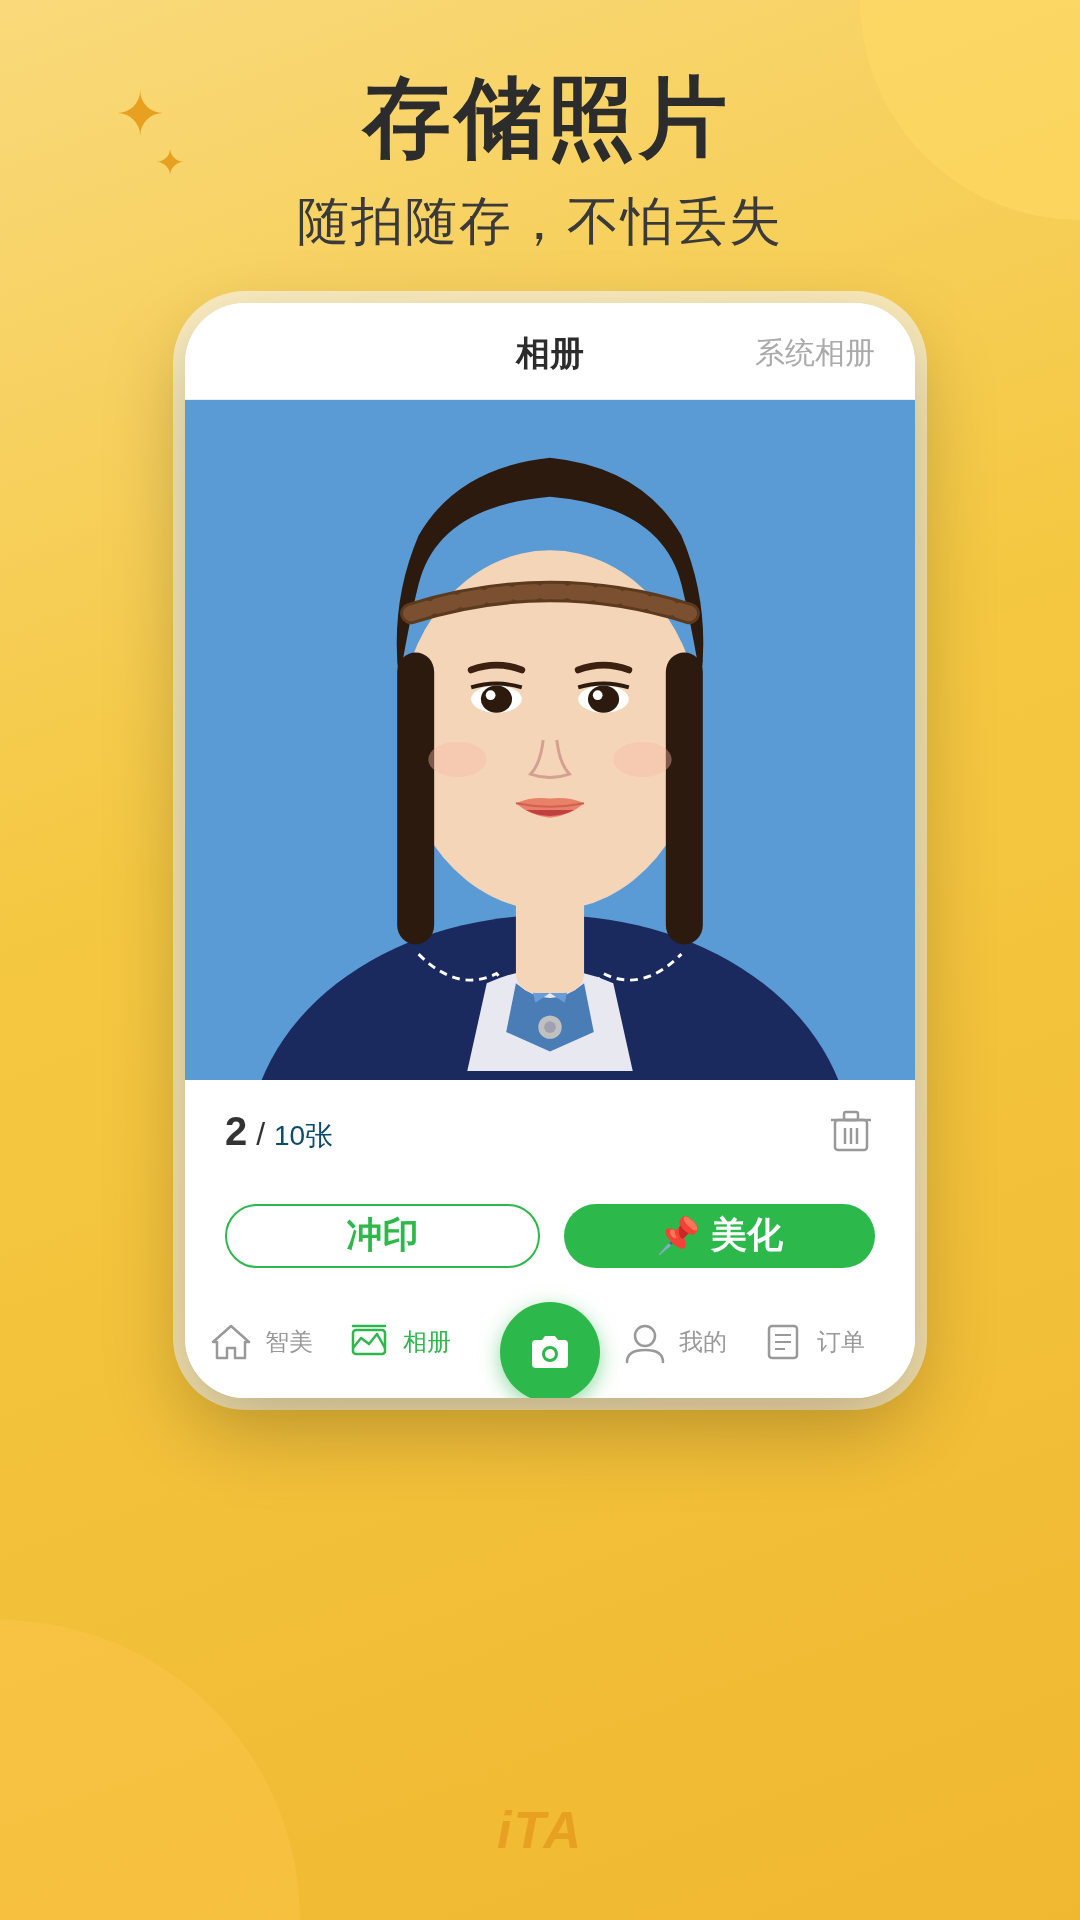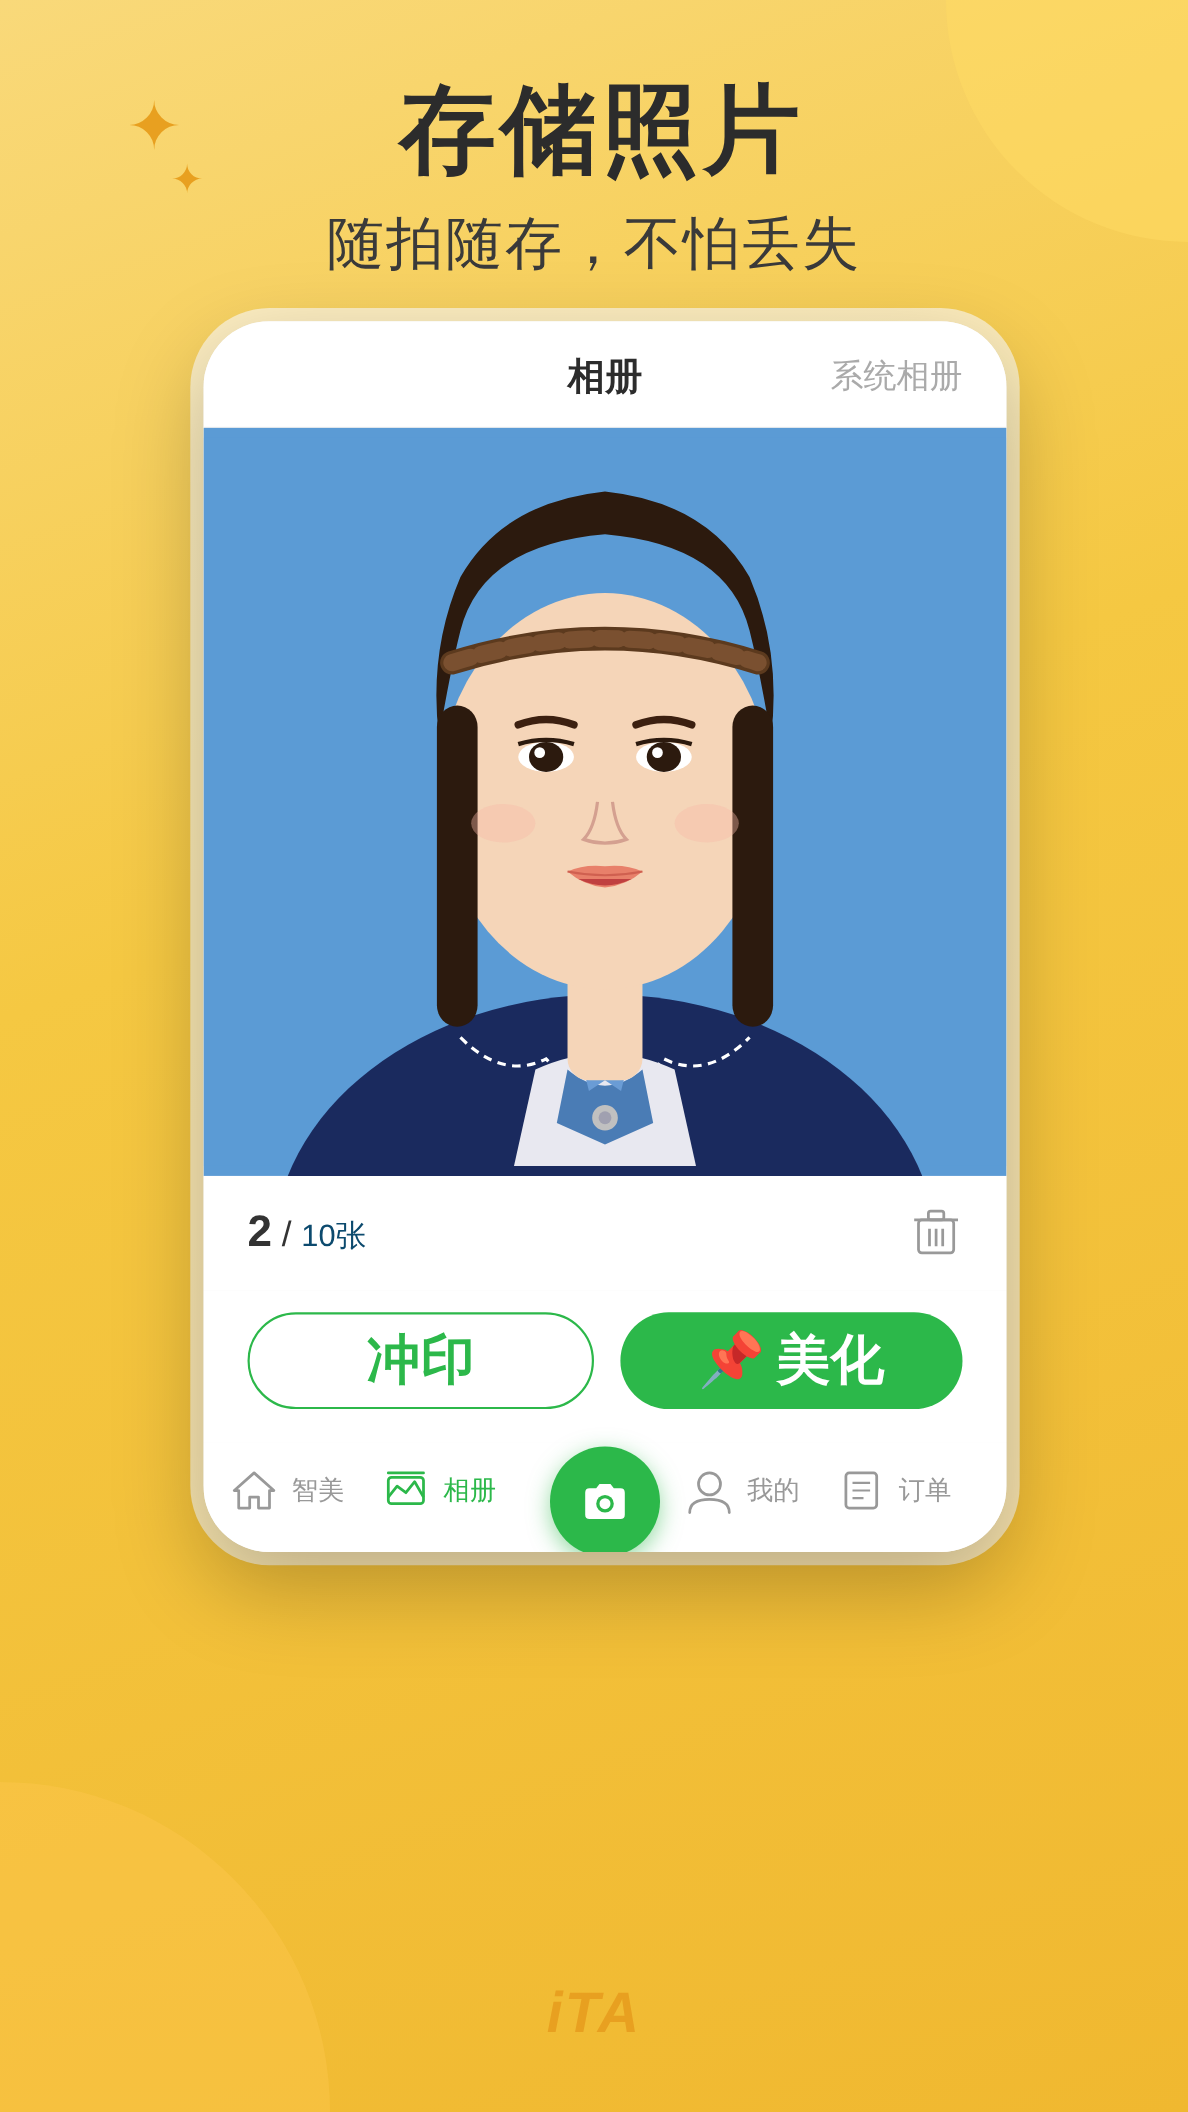--- a/index.html
+++ b/index.html
@@ -75,21 +75,21 @@
       font-size: 52px;
       font-weight: 400;
       color: #3a3a3a;
       margin-top: 20px;
       letter-spacing: 2px;
     }
 
     
     .phone-wrapper {
       position: relative;
-      margin: 35px auto 0;
+      margin: 46px auto 0;
       width: 750px;
       z-index: 2;
       padding-left: 20px;
     }
 
     .phone-frame {
       background: #f5f5f5;
       border-radius: 60px;
       box-shadow: 0 30px 80px rgba(0,0,0,0.25), 0 0 0 12px rgba(255,255,255,0.6);
       overflow: hidden;
@@ -177,23 +177,23 @@
       background: #ffffff;
       display: flex;
       align-items: center;
       justify-content: space-between;
       padding: 20px 40px 30px;
       gap: 24px;
     }
 
     .btn {
       flex: 1;
-      height: 88px;
+      height: 64px;
       border-radius: 44px;
-      font-size: 49px;
+      font-size: 36px;
       font-weight: 600;
       display: flex;
       align-items: center;
       justify-content: center;
       cursor: pointer;
       gap: 10px;
     }
 
     .btn-outline {
       border: 2px solid #2cb84a;

